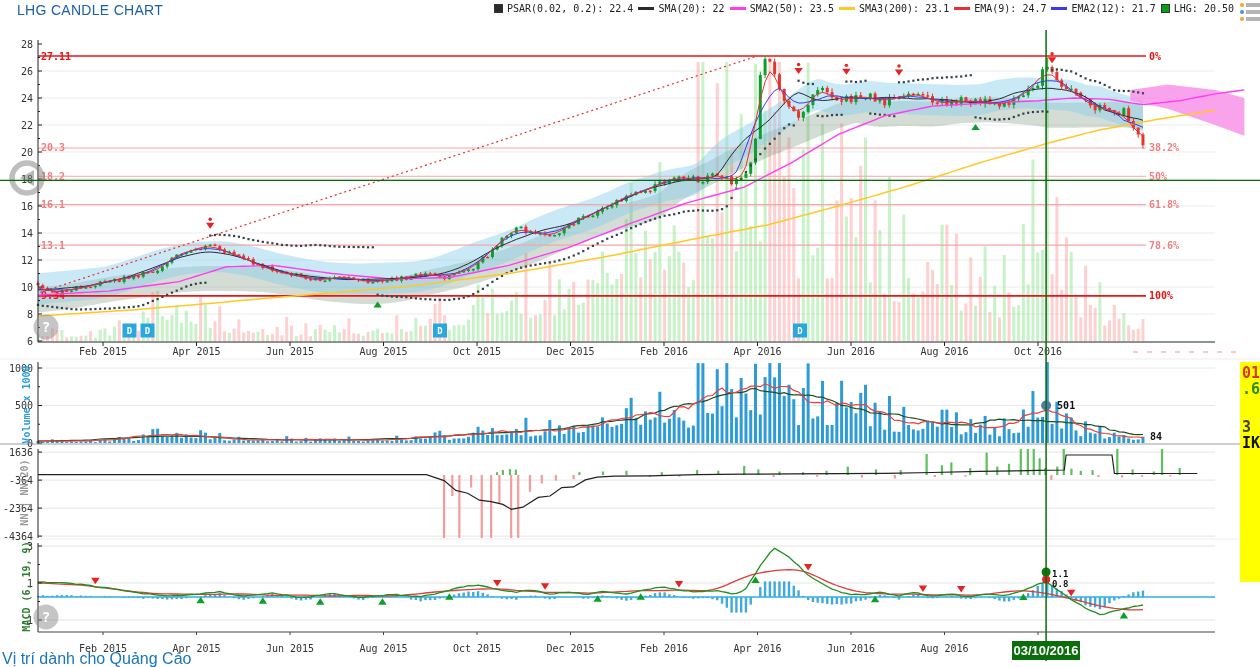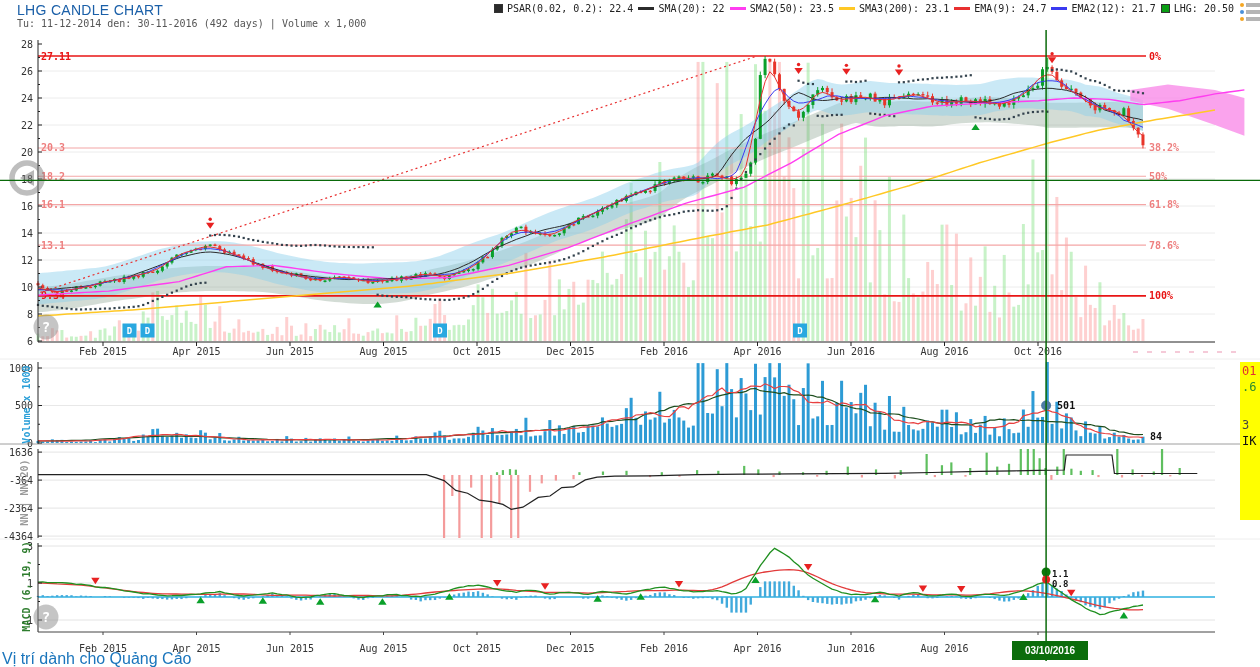--- a/index.html
+++ b/index.html
@@ -15,25 +15,25 @@
   .sw-sq{display:inline-block;width:9px;height:9px;margin-right:4px;border:1px solid #333;box-sizing:border-box}
   .settings{position:absolute;right:0;top:3px;z-index:6;display:flex;flex-direction:column;gap:3px;cursor:pointer}
   .srow{display:flex;align-items:center;gap:2px}
   .sdot{width:4px;height:4px;border-radius:50%}
   .sbar{width:14px;height:4px;background:#b5b5b5}
   .rot{position:absolute;width:110px;text-align:center;transform:rotate(-90deg);z-index:5;
        font-family:"DejaVu Sans Mono",monospace;font-size:10px;font-weight:bold}
   #rot-vol{left:-29px;top:399px;color:#2a9fd8}
   #rot-nn{left:-31px;top:487px;color:#9a9a9a}
   #rot-macd{left:-29px;top:581px;color:#2e7d2e}
-  .datebox{position:absolute;left:1012px;top:641px;width:76px;height:19px;background:#0b6d0b;color:#fff;
-           font-weight:bold;font-size:10px;display:flex;align-items:center;justify-content:center;z-index:7}
+  .datebox{position:absolute;left:1012px;top:641px;width:68px;height:19px;background:#0b6d0b;color:#fff;
+           font-weight:bold;font-size:13px;display:flex;align-items:center;justify-content:center;z-index:7}
   .footer-ad{position:absolute;left:2px;top:650px;font-size:16px;color:#1a75bc;z-index:7;cursor:pointer}
-  .ytip{position:absolute;left:1240px;top:362px;width:20px;height:158px;background:#ffff00;z-index:6;
-        font-family:"DejaVu Sans Mono",monospace;font-size:12px;font-weight:normal}
+  .ytip{position:absolute;left:1240px;top:362px;width:20px;height:220px;background:#ffff00;z-index:6;
+        font-family:"DejaVu Sans Mono",monospace;font-size:15px;font-weight:bold}
   .ytip span{position:absolute;left:2px}
 </style>
 </head>
 <body>
 
 <div class="page">
   <svg id="chart" width="1260" height="667">
       <g>
         <line x1="38" x2="1215" y1="314" y2="314" stroke="#ececec"></line>
         <line x1="38" x2="1215" y1="287" y2="287" stroke="#ececec"></line>
@@ -1713,21 +1713,20 @@
       <g>
         <line x1="0" x2="1260" y1="180.35000000000002" y2="180.35000000000002" stroke="#0a6a0a" stroke-width="1.3"></line>
         <line x1="1046.1005" x2="1046.1005" y1="30" y2="661" stroke="#0a6a0a" stroke-width="1.5"></line>
       </g>
       <g>
         <rect x="38" y="40" width="1177" height="592" fill="rgba(0,0,0,0)"></rect>
       </g>
     </svg>
 
   <div class="hdr-title">LHG CANDLE CHART</div>
-  <div class="hdr-sub">Tu: 11-12-2014 den: 30-11-2016 (492 days) | Volume x 1,000</div>
 
   <div class="legend" id="legend">
       <span class="legend-item">
         <span class="sw-sq" style="background: rgb(43, 43, 43);"></span>
         <span>PSAR(0.02, 0.2): 22.4</span>
       </span>
       <span class="legend-item">
         <span class="sw-line" style="background: rgb(43, 43, 43);"></span>
         <span>SMA(20): 22</span>
       </span>

